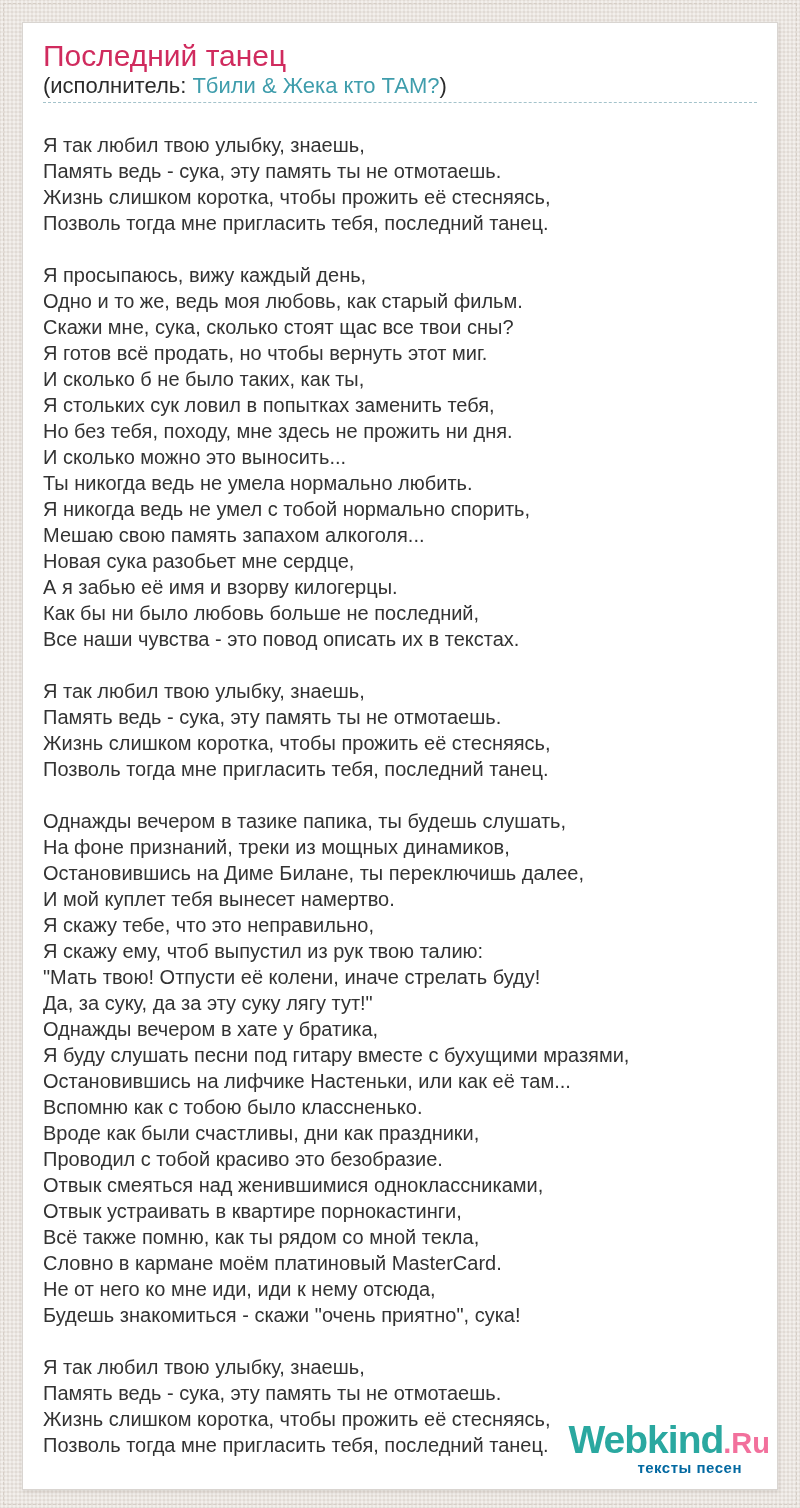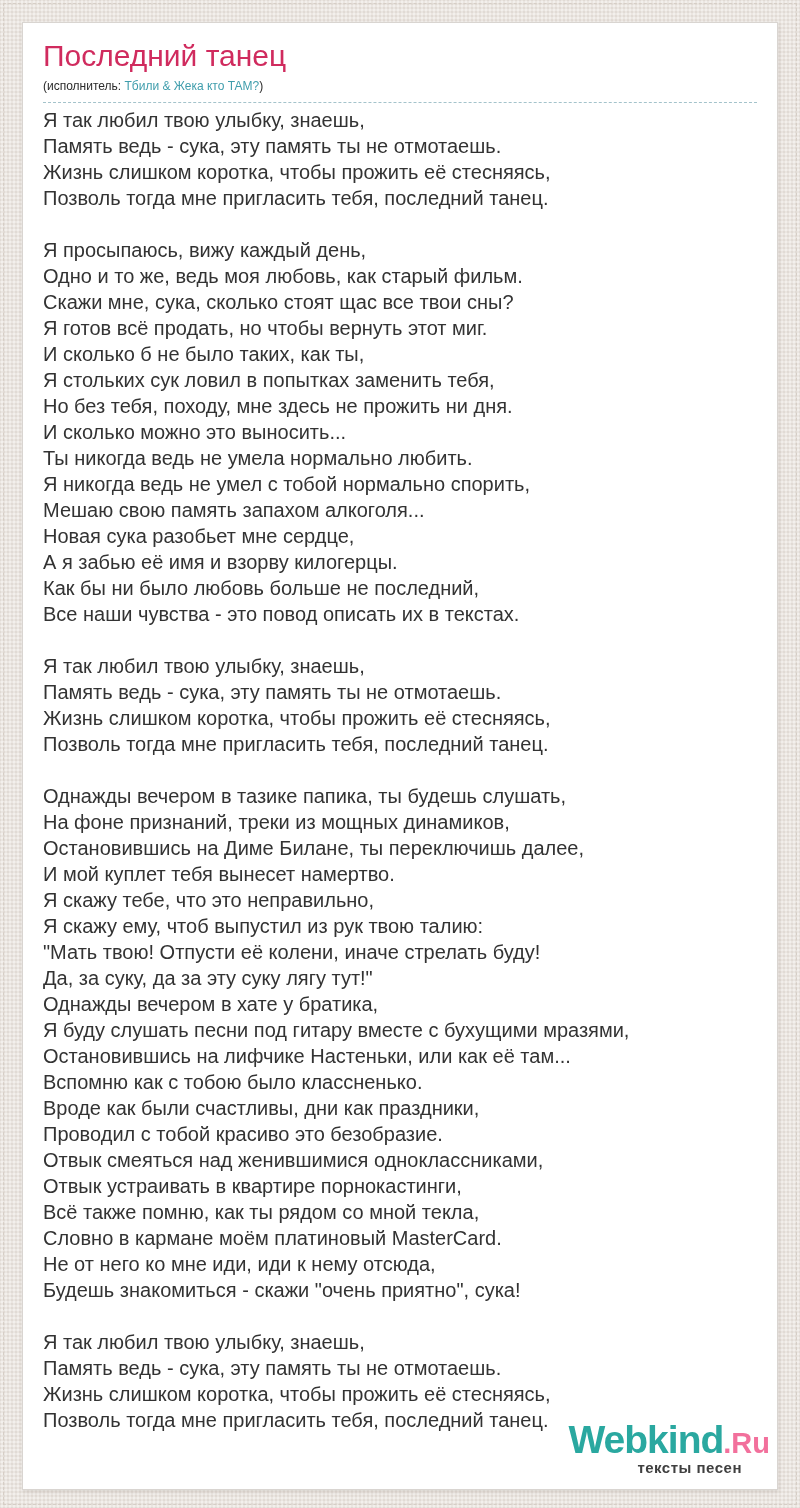--- a/index.html
+++ b/index.html
@@ -40,39 +40,39 @@
 
   .song-title {
     font-size: 30px;
     line-height: 34px;
     font-weight: 400;
     color: #d02b5e;
   }
 
   .artist-line {
     margin-top: 2px;
-    font-size: 12px;
+    font-size: 22px;
     line-height: 22px;
     color: #2b2b2b;
   }
 
   .artist-link {
     color: #3f9dac;
     text-decoration: none;
     cursor: pointer;
   }
 
   .header-separator {
     margin-top: 5px;
     border-bottom: 1px dashed #a4c3cb;
     height: 0;
   }
 
   .lyrics {
-    margin-top: 4px;
+    margin-top: 29px;
     font-size: 20px;
     line-height: 26px;
     color: #333333;
   }
 
   .stanza { margin-bottom: 26px; }
   .stanza:last-child { margin-bottom: 0; }
   .lyric-line { white-space: nowrap; }
 
   .logo-block {
@@ -90,21 +90,21 @@
     color: #2aa8a0;
   }
   .logo-suffix {
     font-size: 29px;
     font-weight: bold;
     color: #f2709c;
   }
   .logo-tagline {
     font-size: 15px;
     font-weight: bold;
-    color: #404040;
+    color: #0369a1;
     letter-spacing: 0.5px;
     margin-top: 1px;
     margin-right: 28px;
   }
 </style>
 </head>
 <body>
 
 <div class="page">
   <div class="stitch-frame"></div>

